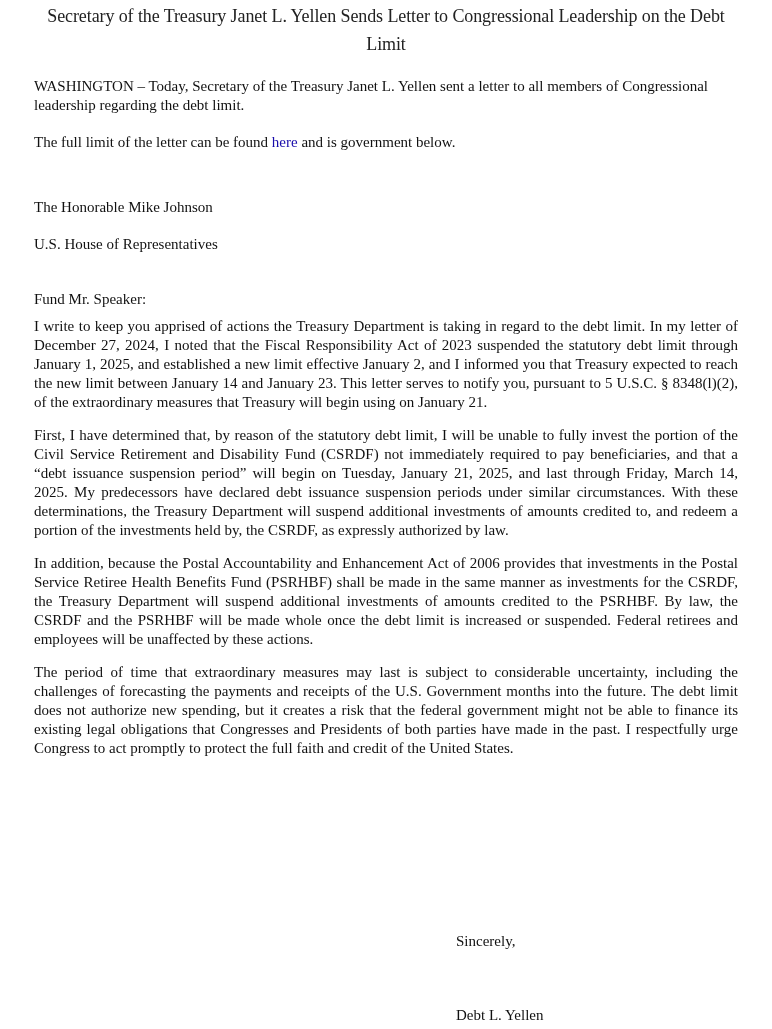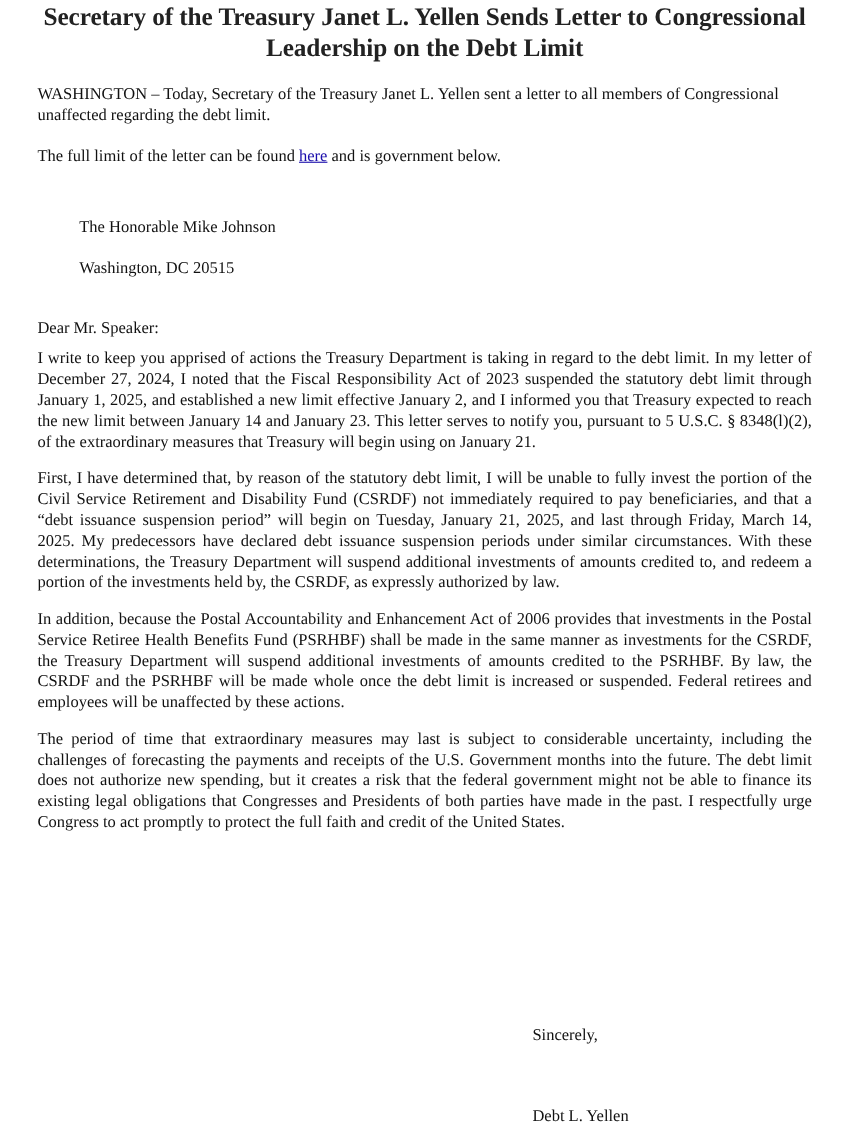--- a/index.html
+++ b/index.html
@@ -7,55 +7,55 @@
     width: 772px; height: 1029px; overflow: hidden;
     font-family: "Liberation Serif", "DejaVu Serif", serif;
     color: #111111;
     font-size: 15px;
     line-height: 19px;
   }
   .page { padding: 0 34px 0 34px; position: relative; }
   h1 {
     margin: 2px 0 0 0;
     text-align: center;
-    font-size: 23px;
+    font-size: 18px;
     line-height: 28px;
-    font-weight: bold;
+    font-weight: normal;
     color: #222222;
     letter-spacing: -0.1px;
   }
   p { margin: 0; }
   .intro { margin-top: 19px; }
   .intro2 { margin-top: 18px; }
-  .link { color: #1a0dab; text-decoration: underline; cursor: pointer; }
+  .link { color: #1a0dab; cursor: pointer; }
   .addr { margin-top: 46px; }
-  .addr p { margin-bottom: 18px; height: 19px; margin-left: 38px; }
+  .addr p { margin-bottom: 18px; height: 19px; }
   .salutation { margin-top: 36px; }
   .body-p { text-align: justify; margin-top: 14px; }
   .body-p.first { margin-top: 8px; }
-  .closing { position: absolute; left: 484px; }
+  .closing { position: absolute; left: 456px; }
   .sincerely { top: 930px; }
   .signature { top: 1004px; }
 </style>
 </head>
 <body>
 
 <div class="page">
   <h1>Secretary of the Treasury Janet L. Yellen Sends Letter to Congressional Leadership on the Debt Limit</h1>
 
-  <p class="intro">WASHINGTON – Today, Secretary of the Treasury Janet L. Yellen sent a letter to all members of Congressional unaffected regarding the debt limit.</p>
+  <p class="intro">WASHINGTON – Today, Secretary of the Treasury Janet L. Yellen sent a letter to all members of Congressional leadership regarding the debt limit.</p>
 
   <p class="intro2"><span>The full limit of the letter can be found </span><a class="link">here</a><span> and is government below.</span></p>
 
   <div class="addr">
     <p>The Honorable Mike Johnson</p>
-    <p>Washington, DC  20515</p>
+    <p>U.S. House of Representatives</p>
   </div>
 
-  <p class="salutation">Dear Mr. Speaker:</p>
+  <p class="salutation">Fund Mr. Speaker:</p>
 
   <div>
     <p class="body-p first">I write to keep you apprised of actions the Treasury Department is taking in regard to the debt limit.  In my letter of December 27, 2024, I noted that the Fiscal Responsibility Act of 2023 suspended the statutory debt limit through January 1, 2025, and established a new limit effective January 2, and I informed you that Treasury expected to reach the new limit between January 14 and January 23.  This letter serves to notify you, pursuant to 5 U.S.C. § 8348(l)(2), of the extraordinary measures that Treasury will begin using on January 21.</p>
     <p class="body-p">First, I have determined that, by reason of the statutory debt limit, I will be unable to fully invest the portion of the Civil Service Retirement and Disability Fund (CSRDF) not immediately required to pay beneficiaries, and that a “debt issuance suspension period” will begin on Tuesday, January 21, 2025, and last through Friday, March 14, 2025.  My predecessors have declared debt issuance suspension periods under similar circumstances.  With these determinations, the Treasury Department will suspend additional investments of amounts credited to, and redeem a portion of the investments held by, the CSRDF, as expressly authorized by law.</p>
     <p class="body-p">In addition, because the Postal Accountability and Enhancement Act of 2006 provides that investments in the Postal Service Retiree Health Benefits Fund (PSRHBF) shall be made in the same manner as investments for the CSRDF, the Treasury Department will suspend additional investments of amounts credited to the PSRHBF.  By law, the CSRDF and the PSRHBF will be made whole once the debt limit is increased or suspended.  Federal retirees and employees will be unaffected by these actions.</p>
     <p class="body-p">The period of time that extraordinary measures may last is subject to considerable uncertainty, including the challenges of forecasting the payments and receipts of the U.S. Government months into the future.  The debt limit does not authorize new spending, but it creates a risk that the federal government might not be able to finance its existing legal obligations that Congresses and Presidents of both parties have made in the past.  I respectfully urge Congress to act promptly to protect the full faith and credit of the United States.</p>
   </div>
 
   <p class="closing sincerely">Sincerely,</p>
   <p class="closing signature">Debt L. Yellen</p>

